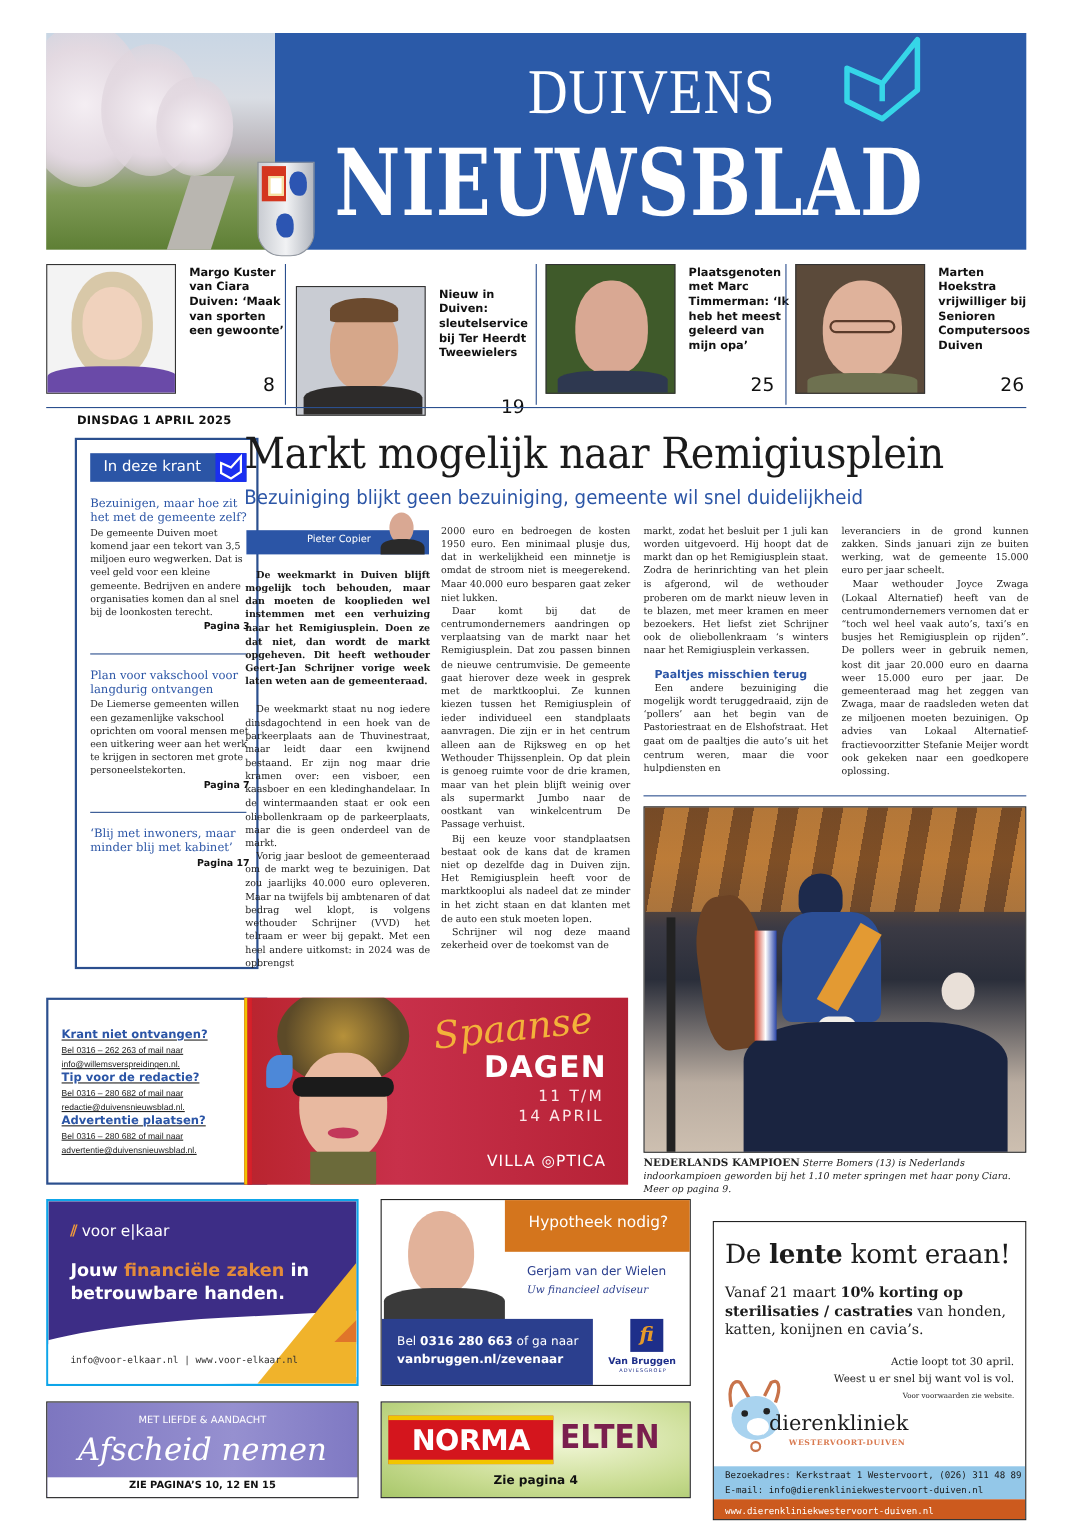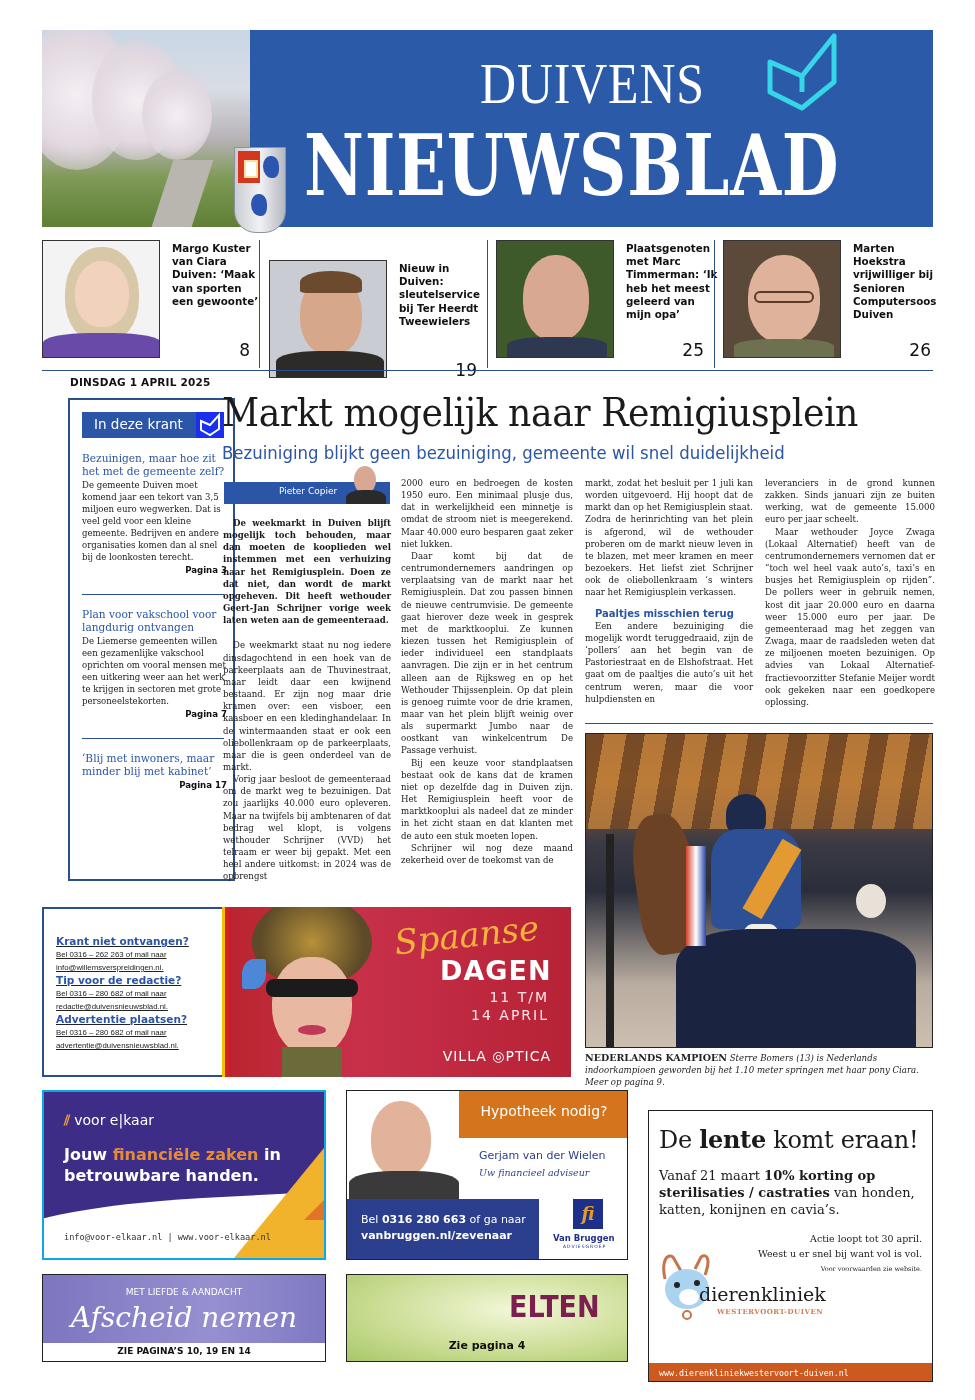--- a/index.html
+++ b/index.html
@@ -358,29 +358,36 @@
     <path d="M8 28 C4 10 10 2 16 6 L24 20" fill="none" stroke="#c8734a" stroke-width="3"></path>
     <path d="M48 24 C54 8 50 2 44 6 L38 18" fill="none" stroke="#c8734a" stroke-width="3"></path>
     <ellipse cx="30" cy="38" rx="22" ry="20" fill="#a9d3ef"></ellipse>
     <ellipse cx="32" cy="46" rx="10" ry="8" fill="#fff"></ellipse>
     <circle cx="20" cy="34" r="3" fill="#222"></circle>
     <circle cx="40" cy="32" r="3" fill="#222"></circle>
     <circle cx="30" cy="64" r="4" fill="none" stroke="#c8734a" stroke-width="2"></circle>
   </svg>
   <div id="dieren-name">dierenkliniek</div>
   <div id="dieren-sub">WESTERVOORT-DUIVEN</div>
+  <div id="dieren-blue">
+    <div class="dieren-line" style="top:3px;">Bezoekadres: Kerkstraat 1 Westervoort, (026) 311 48 89</div>
+    <div class="dieren-line" style="top:16px;">E-mail: info@dierenkliniekwestervoort-duiven.nl</div>
+  </div>
   <div id="dieren-orange">
     <div id="dieren-url">www.dierenkliniekwestervoort-duiven.nl</div>
   </div>
 </div>
 
 <div id="afscheid" class="abs">
   <div id="afscheid-top">MET LIEFDE &amp; AANDACHT</div>
   <div id="afscheid-script">Afscheid nemen</div>
   <div id="afscheid-bar">
-      <div id="afscheid-pages">ZIE PAGINA’S 10, 19 EN 14</div>
+      <div id="afscheid-pages">ZIE PAGINA’S 10, 12 EN 15</div>
     </div>
 </div>
 
 <div id="norma" class="abs">
+  <div id="norma-box">
+      <div id="norma-text">NORMA</div>
+    </div>
   <div id="norma-elten">ELTEN</div>
   <div id="norma-page">Zie pagina 4</div>
 </div>
 
 </body></html>

